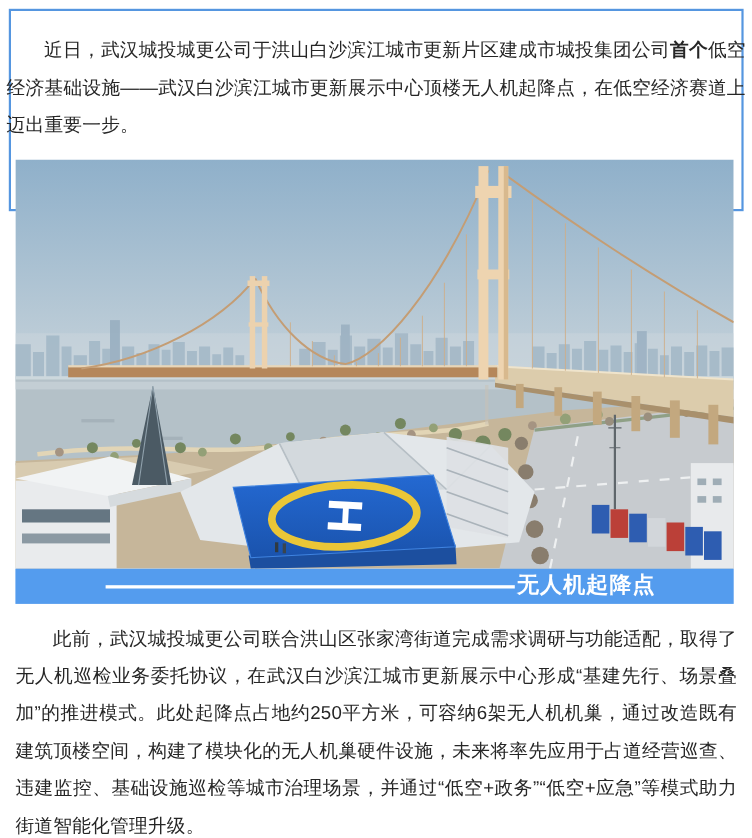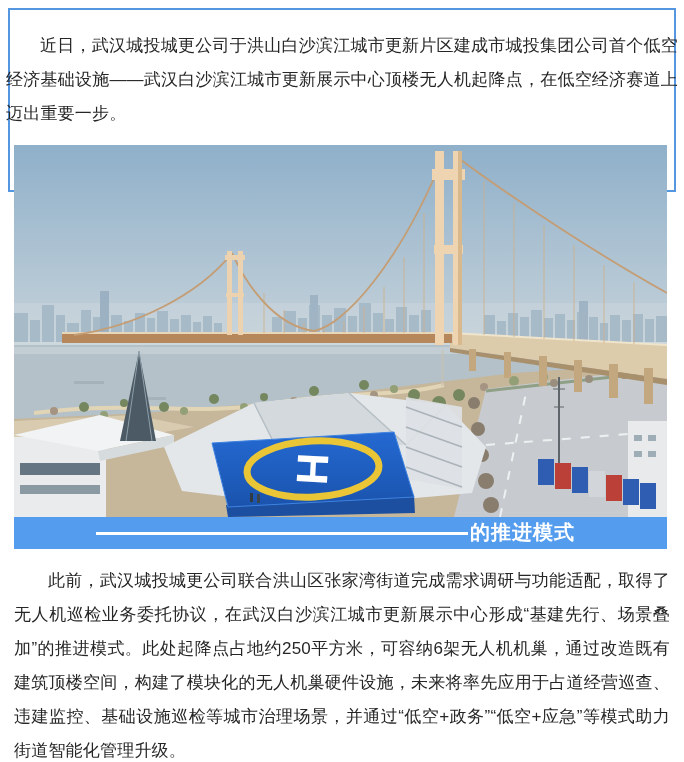--- a/index.html
+++ b/index.html
@@ -10,21 +10,21 @@
   }
   .frame{
     position:absolute;left:8px;top:8px;right:8px;height:184px;
     border:2px solid #5596e0;box-sizing:border-box;
     background:#ffffff;
   }
   .para{
     color:#262626;font-size:17px;line-height:34px;
     text-align:justify;text-indent:2em;letter-spacing:0.2px;
   }
-  .para b{font-weight:400;}
+  .para b{font-weight:700;}
   .p1{position:absolute;left:6px;right:6px;top:12px;}
   .p2{position:absolute;left:14px;width:656px;top:564px;margin:0;}
   .photo{
     position:absolute;left:14px;top:145px;width:653px;height:404px;
   }
   .photo svg{display:block;width:653px;height:372px;}
   .caption-bar{
     position:relative;width:653px;height:32px;background:#549cee;
   }
   .caption-rule{
@@ -225,17 +225,17 @@
       <path d="M198 298 L380 287 L400 352 L214 362 Z" fill="url(#padG)" stroke="#3f83e0" stroke-width="1"></path>
       <ellipse cx="299" cy="324" rx="66" ry="28" fill="none" stroke="#eac637" stroke-width="7" transform="rotate(-3 299 324)"></ellipse>
       <text x="299" y="324" transform="rotate(93 299 324)" fill="#ffffff" font-size="44" font-weight="bold" text-anchor="middle" dominant-baseline="central" font-family="Liberation Sans, sans-serif">H</text>
       <rect x="236" y="348" width="3" height="9" fill="#2f3a42"></rect>
       <rect x="243" y="349" width="3" height="9" fill="#3a454d"></rect>
     </g>
   </svg>
 
   <figcaption class="caption-bar">
     <div class="caption-rule"></div>
-    <span class="caption-text">的推进模式</span>
+    <span class="caption-text">无人机起降点</span>
   </figcaption>
 </figure>
 
 <p class="para p2"><span>此前，武汉城投城更公司联合洪山区张家湾街道完成需求调研与功能适配，取得了无人机巡检业务委托协议，在武汉白沙滨江城市更新展示中心形成“基建先行、场景叠加”的推进模式。此处起降点占地约250平方米，可容纳6架无人机机巢，通过改造既有建筑顶楼空间，构建了模块化的无人机巢硬件设施，未来将率先应用于占道经营巡查、违建监控、基础设施巡检等城市治理场景，并通过“低空+政务”“低空+应急”等模式助力街道智能化管理升级。</span></p>
 
 </body></html>

